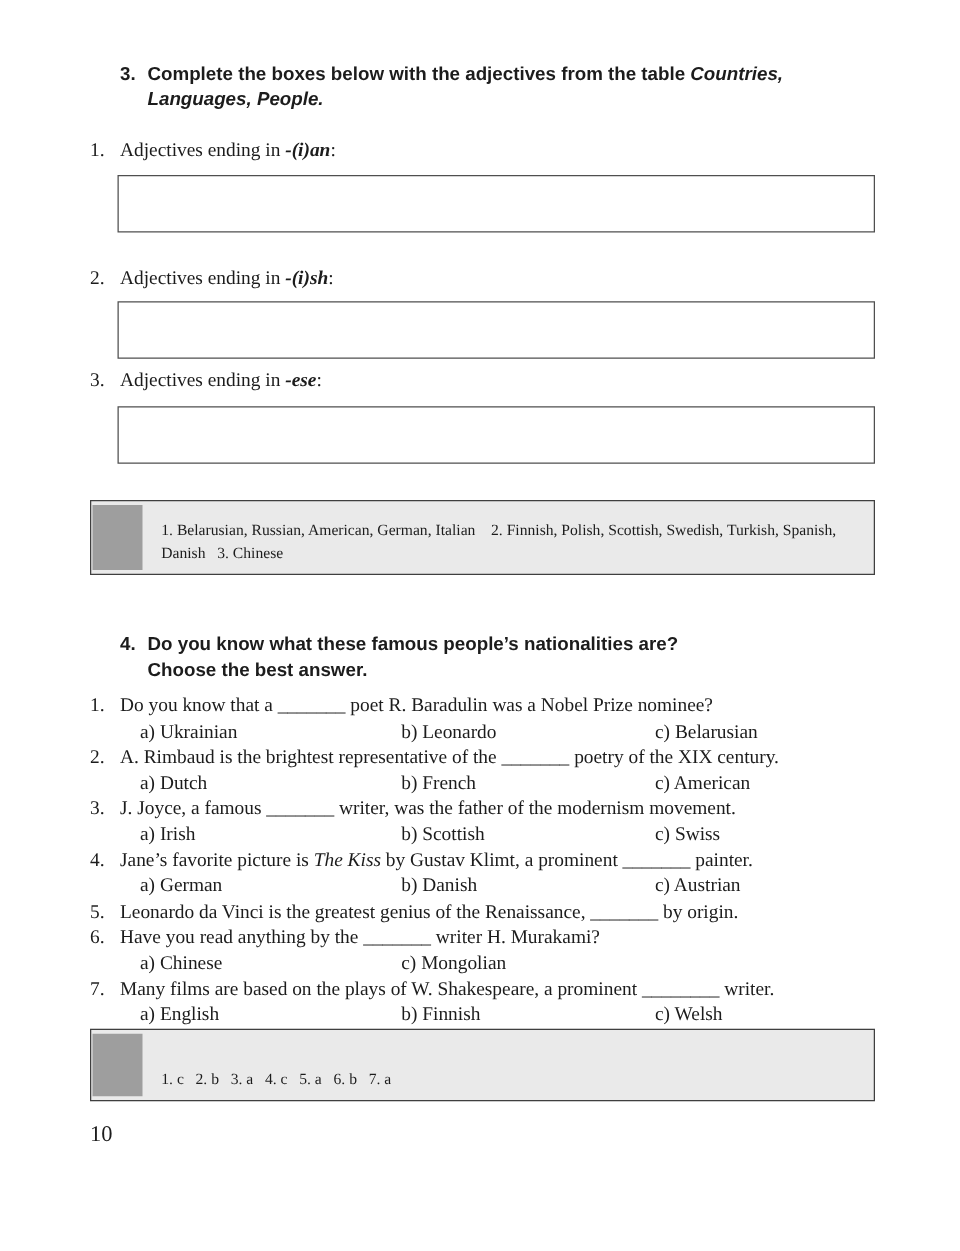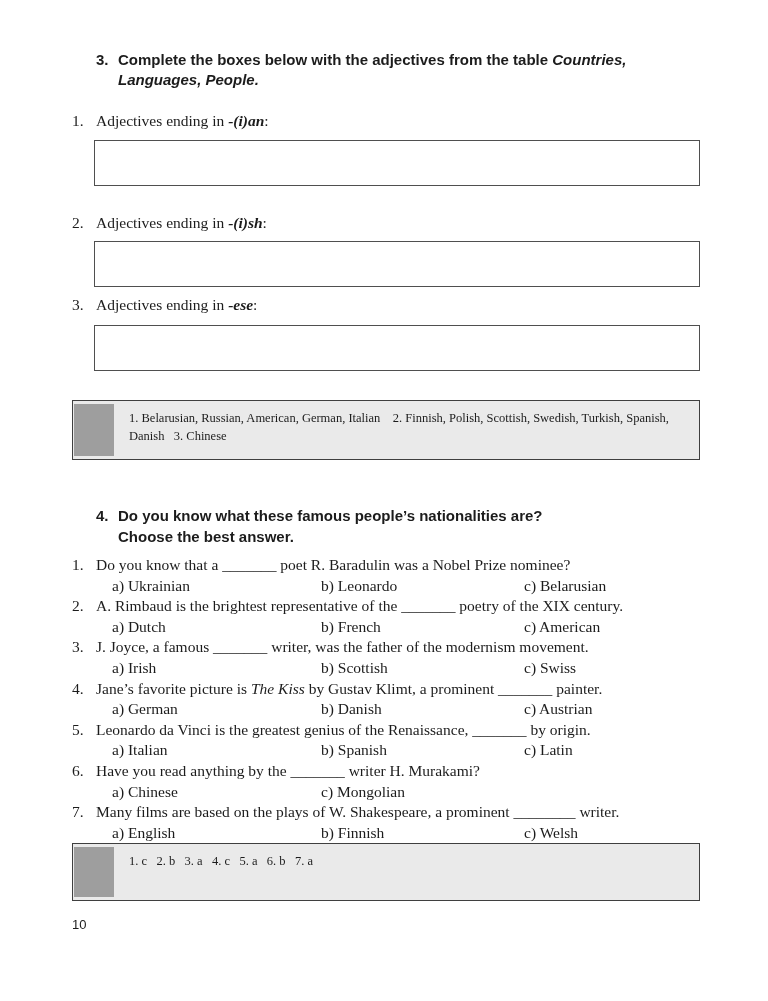--- a/index.html
+++ b/index.html
@@ -50,21 +50,21 @@
   .fb2 { margin-top:8px; }
   .fb3 { margin-top:10px; }
 
   
   .answer-box {
     position:relative;
     border:1px solid #3f3f3f;
     background:#eaeaea;
     min-height:58px;
     display:flex;
-    align-items:flex-start;
+    align-items:flex-end;
   }
   .ab1 { margin-top:29px; min-height:60px; }
   .ab2 { }
   .answer-tab {
     position:absolute;
     left:1px; top:3px; bottom:3px;
     width:40px;
     background:#9e9e9e;
   }
   .answer-text {
@@ -76,22 +76,22 @@
 
   
   .questions { margin-top:8px; }
   .question { display:flex; font-size:15.5px; line-height:20.6px; }
   .q-num { width:24px; flex:none; }
   .q-body { flex:1; }
   .q-text i { font-style:italic; }
   .q-options { display:grid; grid-template-columns:209px 203px 1fr;margin-left:16px; }
 
   .page-number {
-    font-family:Liberation Sans, sans-serif;
-    font-size:13px;
+    font-family:Liberation Serif, serif;
+    font-size:18px;
     margin-top:16px;
   }
 </style>
 </head>
 <body>
 
 <div class="page">
 
   <div class="ex-heading">
     <span class="ex-num">3.</span><span>Complete the boxes below with the adjectives from the table</span><i> Countries, Languages, People.</i>
@@ -173,25 +173,20 @@
           <span>b) Danish</span>
           <span>c) Austrian</span>
         </div>
       </div>
     </div>
 
     <div class="question">
       <span class="q-num">5.</span>
       <div class="q-body">
         <div class="q-text"><span>Leonardo da Vinci is the greatest genius of the Renaissance, _______ by origin.</span><i></i><span></span></div>
-        <div class="q-options">
-          <span>a) Italian</span>
-          <span>b) Spanish</span>
-          <span>c) Latin</span>
-        </div>
       </div>
     </div>
 
     <div class="question">
       <span class="q-num">6.</span>
       <div class="q-body">
         <div class="q-text"><span>Have you read anything by the _______ writer H. Murakami?</span><i></i><span></span></div>
         <div class="q-options">
           <span>a) Chinese</span>
           <span>c) Mongolian</span>

